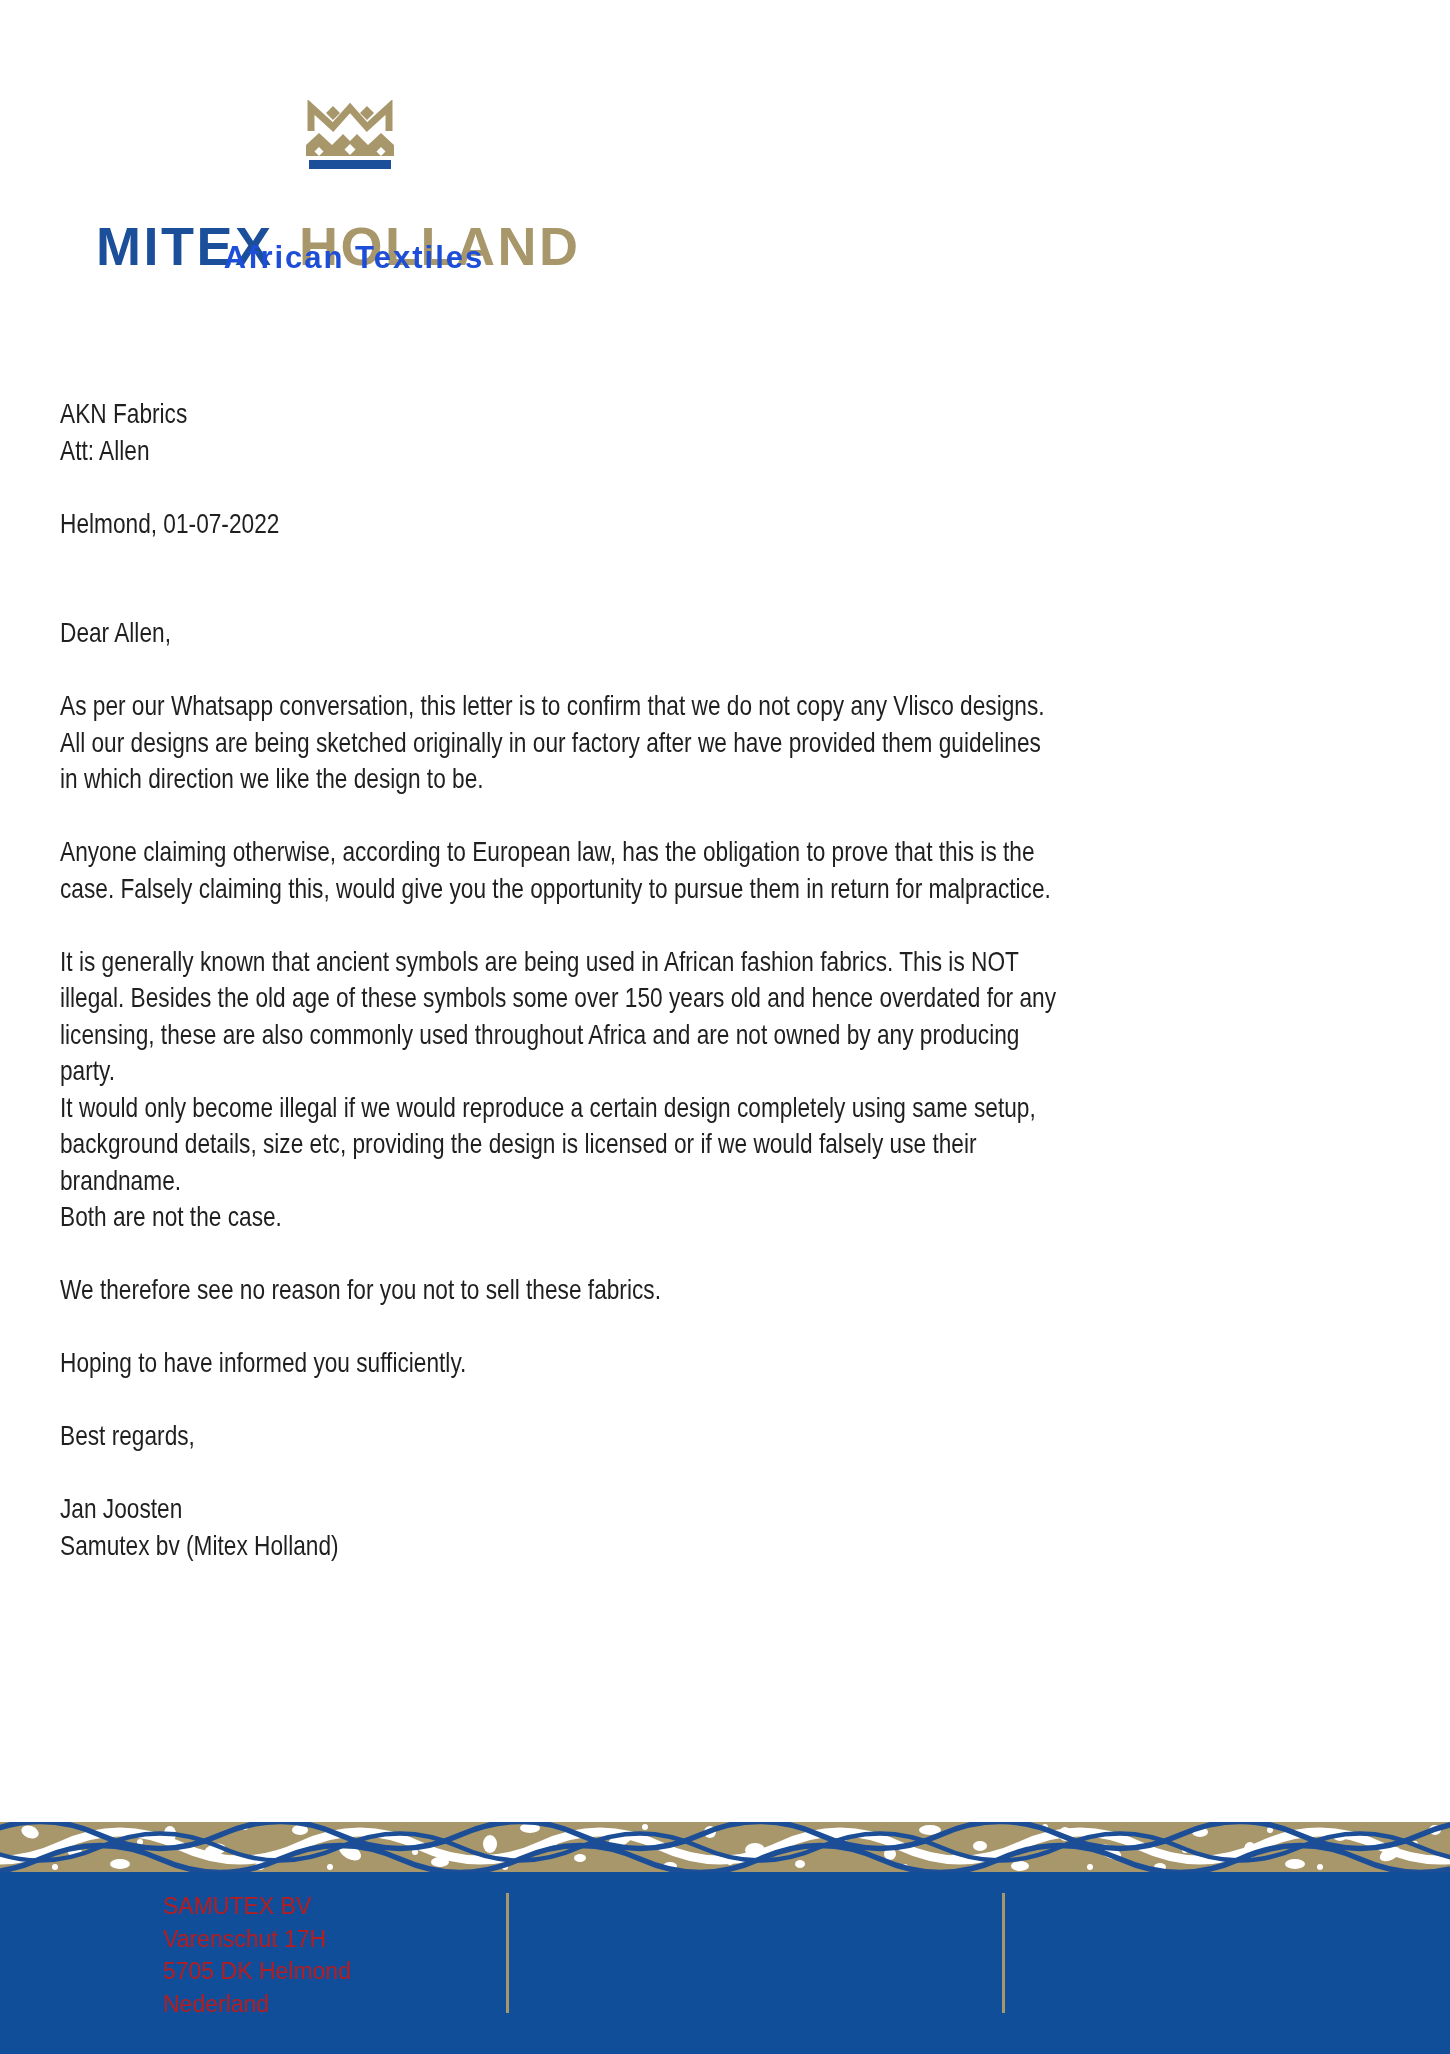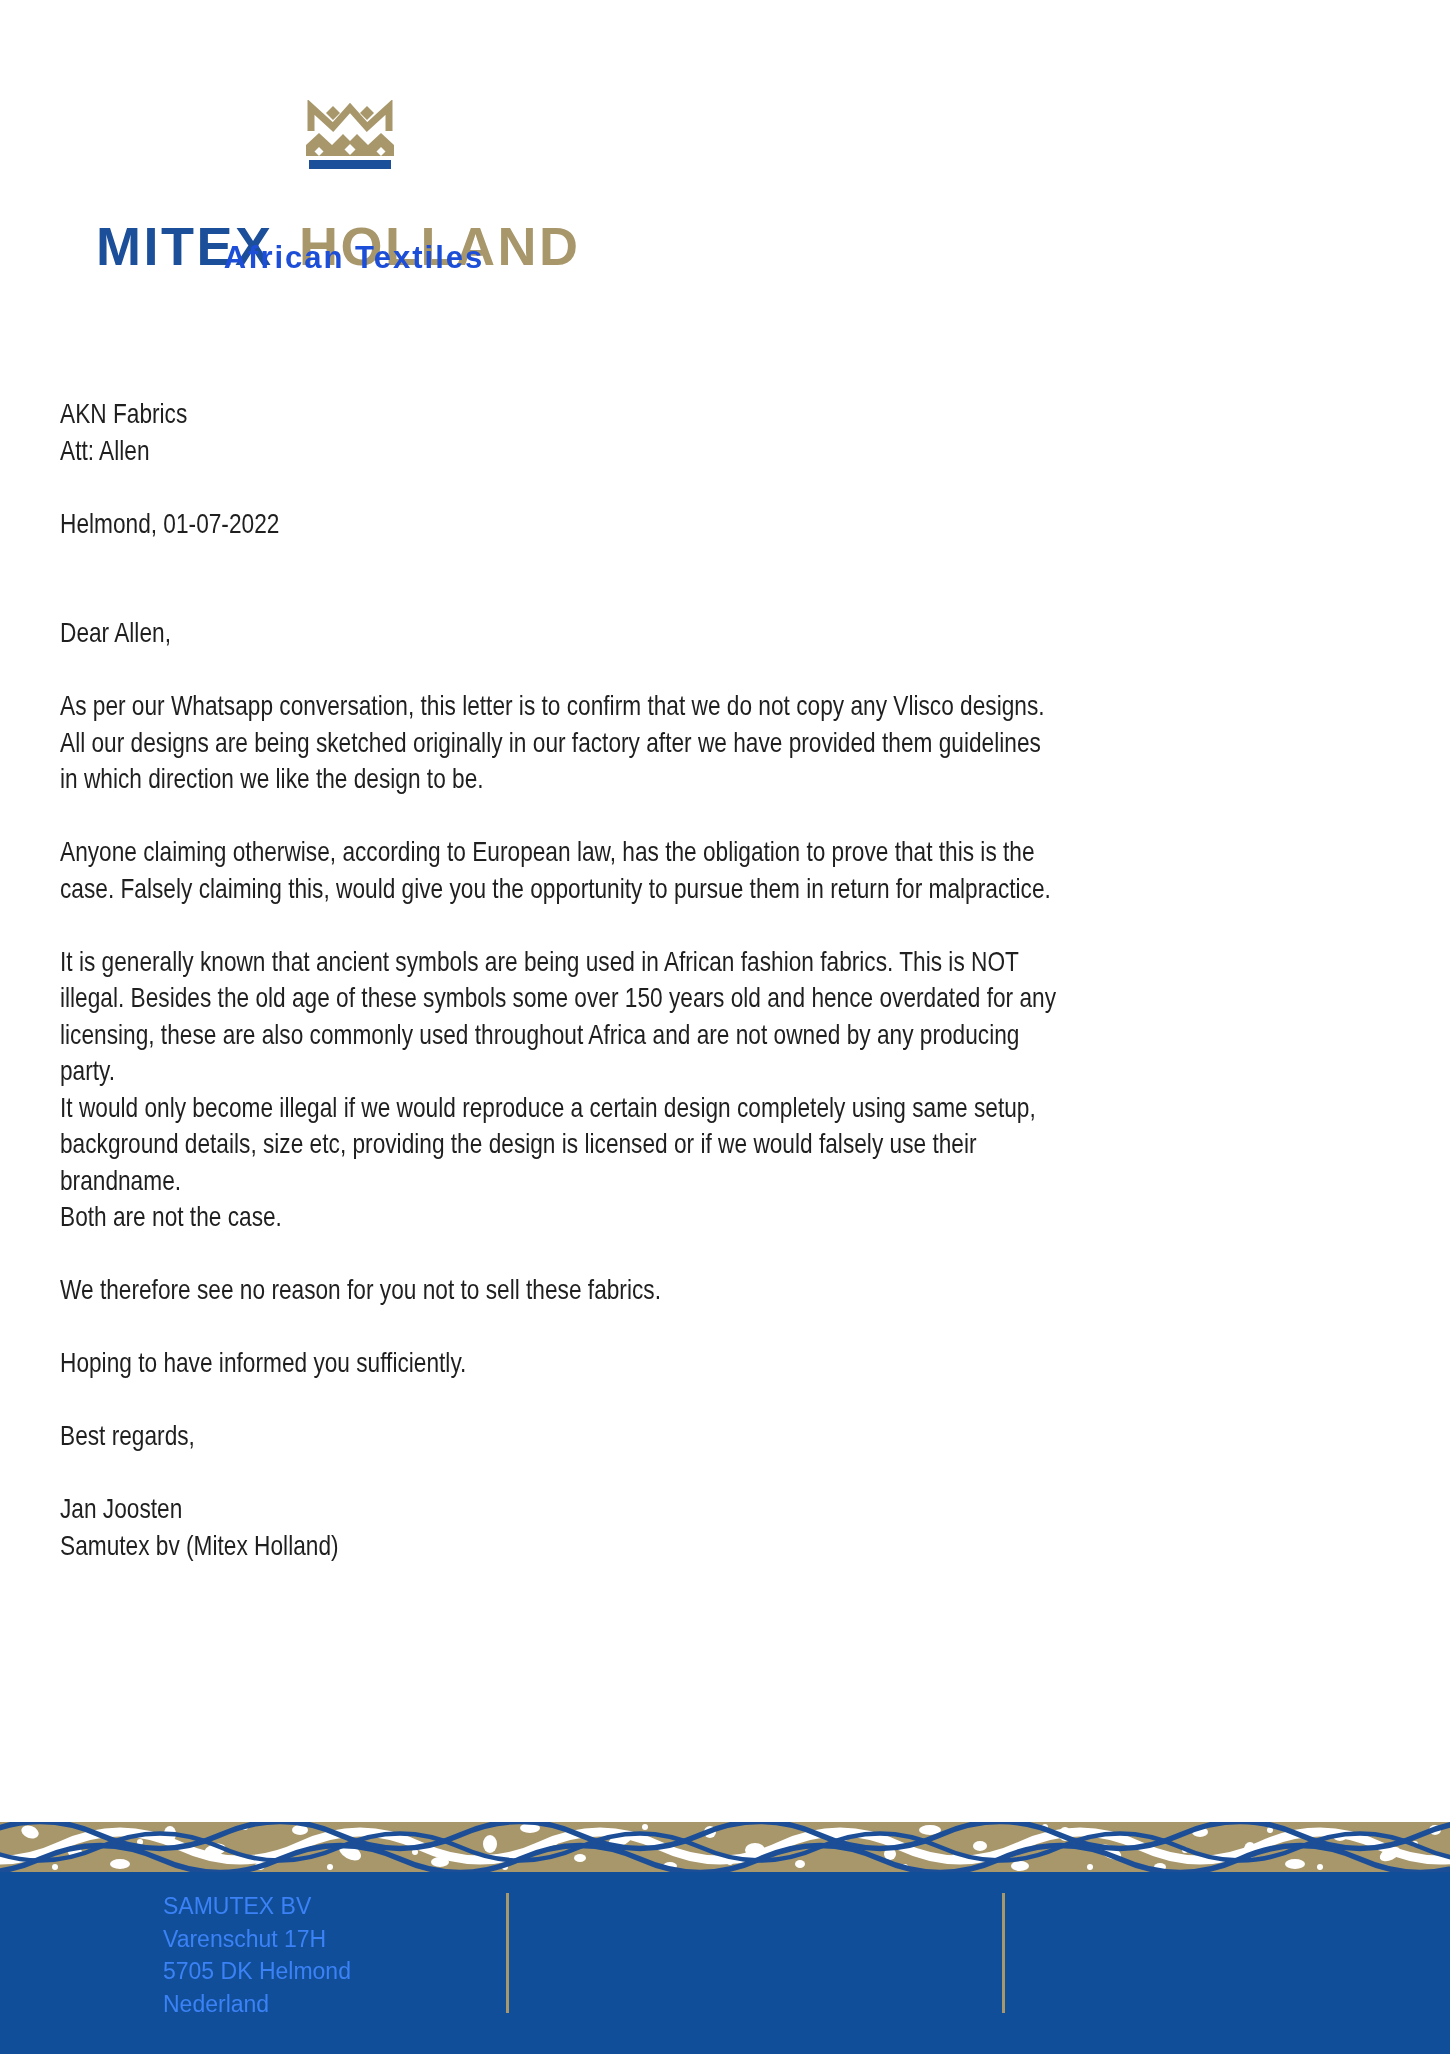--- a/index.html
+++ b/index.html
@@ -17,21 +17,21 @@
   .brand .b2{color:#A8976B;}
   .tagline{position:absolute; left:208px; top:240px; width:292px; text-align:center;
            font-size:31px; font-weight:bold; letter-spacing:2px; color:#1d4ed8;}
   
   .letter{position:absolute; left:60px; top:396px; font-size:28px; line-height:36.5px;}
   .ln{display:block; white-space:nowrap; transform:scaleX(0.81); transform-origin:left center;}
   .g1{height:36.5px;} .g2{height:73px;}
   
   .pattern{position:absolute; left:0; top:1822px; width:1450px; height:50px;}
   .footer-bar{position:absolute; left:0; top:1872px; width:1450px; height:182px; background:#114E9A;}
-  .f-col{position:absolute; color:#3b82f6; font-size:23px; line-height:32.5px; white-space:nowrap;}
+  .f-col{position:absolute; color:#b91c1c; font-size:23px; line-height:32.5px; white-space:nowrap;}
   .f-left{left:163px; top:1890px;}
   .f-mid{left:556px; top:1890px;}
   .f-right{left:1035px; top:1890px;}
   .f-div{position:absolute; width:3px; height:120px; top:1893px; background:#A8976B;}
   .f-div1{left:506px;} .f-div2{left:1002px;}
   .lbl{display:inline-block; width:72px;}
   .lbl2{display:inline-block; width:75px;}
 </style>
 </head>
 <body>

